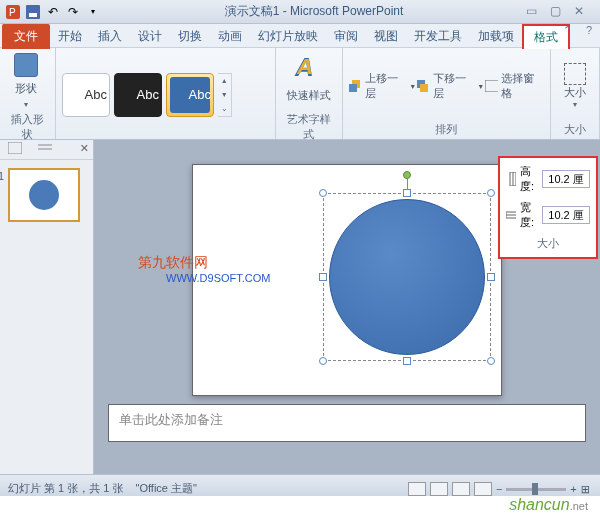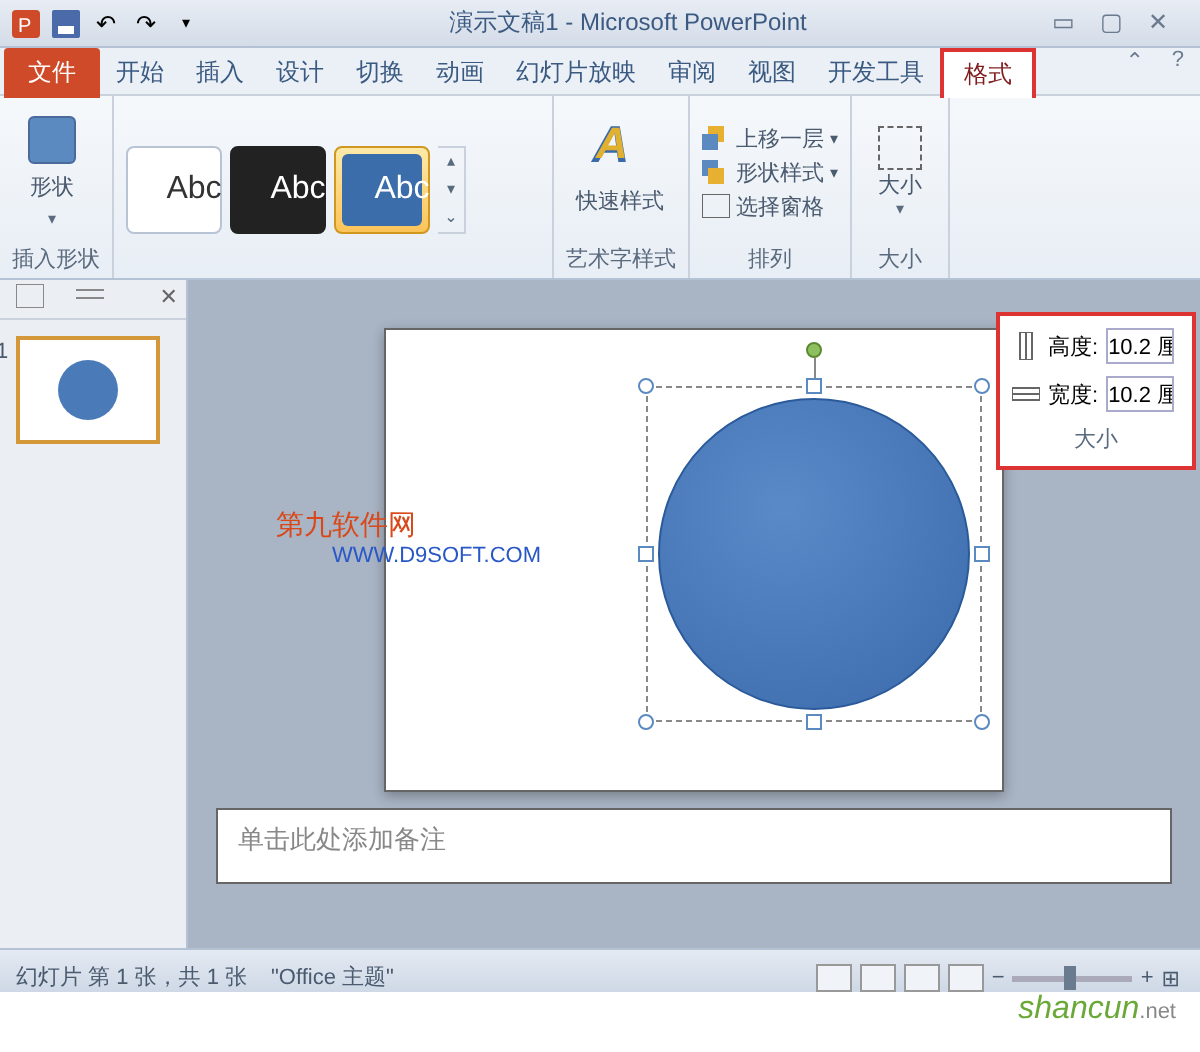--- a/index.html
+++ b/index.html
@@ -8,46 +8,46 @@
 .titlebar { height: 24px; background: linear-gradient(#e8edf4, #d4dce8); display: flex; align-items: center; padding: 0 4px; border-bottom: 1px solid #b5c1d4; }
 .qat { display: flex; gap: 2px; align-items: center; }
 .qat-btn { width: 18px; height: 18px; display: flex; align-items: center; justify-content: center; }
 .title-text { flex: 1; text-align: center; color: #3b5a82; font-size: 12px; }
 .win-controls { display: flex; gap: 8px; padding-right: 6px; }
 .win-btn { width: 16px; height: 16px; color: #6a7a8f; cursor: pointer; }
 
 .ribbon-tabs { height: 24px; background: #ebf0f6; display: flex; align-items: flex-start; padding-left: 2px; border-bottom: 1px solid #c8d1dc; position: relative; }
 .file-tab { background: #cf4a29; color: #fff; padding: 4px 12px; font-size: 12px; border-radius: 2px 2px 0 0; }
 .tab { padding: 4px 8px; color: #3b5a82; font-size: 12px; cursor: pointer; }
-.tab.active { border: 2px solid #d33; border-bottom: none; background: #fff; color: #7f1d1d; padding: 3px 10px; }
+.tab.active { border: 2px solid #d33; border-bottom: none; background: #fff; color: #0f766e; padding: 3px 10px; }
 .tab-help { position: absolute; right: 28px; color: #6a7a8f; font-size: 11px; }
 .tab-help2 { position: absolute; right: 8px; color: #6a7a8f; font-size: 11px; }
 
 .ribbon { height: 92px; background: linear-gradient(#f5f8fb, #e8eef5); border-bottom: 1px solid #b5c1d4; display: flex; }
 .group { border-right: 1px solid #c8d1dc; padding: 4px 6px 2px; display: flex; flex-direction: column; }
 .group-content { flex: 1; display: flex; align-items: center; gap: 4px; }
 .group-label { text-align: center; font-size: 11px; color: #5a6a7f; padding-top: 2px; }
 
 .shape-btn { width: 40px; height: 58px; display: flex; flex-direction: column; align-items: center; justify-content: center; gap: 4px; }
 .shape-icon { width: 24px; height: 24px; border: 1px solid #4a6a9a; background: #5a8ac0; border-radius: 3px; }
 .shape-lbl { font-size: 11px; color: #4a5a6f; }
 
 .style-swatch { width: 48px; height: 44px; border: 1px solid #b8c4d4; border-radius: 4px; background: #fff; display: flex; align-items: center; justify-content: center; position: relative; }
 .style-swatch.sel { background: linear-gradient(#fde9a8, #fbc459); border-color: #d09820; }
-.abc { font-size: 16px; margin-left: 20px; }
+.abc { font-size: 13px; margin-left: 20px; }
 .sw1 { background: #fff; } .sw1 .abc { color: #333; }
 .sw2 { background: #222; border-color: #222; } .sw2 .abc { color: #fff; }
 .sw3-inner { background: #3a6daa; width: 40px; height: 36px; border-radius: 3px; display:flex;align-items:center;justify-content:center; } .sw3-inner .abc { color: #fff; }
 .more-styles { width: 14px; height: 44px; display: flex; flex-direction: column; justify-content: space-around; border: 1px solid #c8d1dc; border-left: none; }
 .tiny-arrow { font-size: 8px; color: #5a6a7f; text-align: center; }
 
 .wa-btn { width: 54px; height: 58px; display: flex; flex-direction: column; align-items: center; gap: 4px; }
 .wa-icon { width: 32px; height: 32px; position: relative; }
 
-.arrange-col { display: flex; flex-direction: column; gap: 2px; font-size: 11px; color: #4a5a6f; }
+.arrange-col { display: flex; flex-direction: row; gap: 2px; font-size: 11px; color: #4a5a6f; }
 .arrange-row { display: flex; align-items: center; gap: 3px; }
 .arr-icon { width: 14px; height: 12px; }
 
 .size-btn { width: 36px; height: 58px; display: flex; flex-direction: column; align-items: center; justify-content: center; }
 .size-icon { width: 22px; height: 22px; border: 1px dashed #666; }
 
 .workspace { display: flex; height: 334px; }
 .slide-panel { width: 94px; background: #ebeef3; border-right: 1px solid #b5c1d4; position: relative; }
 .panel-tabs { height: 20px; display: flex; border-bottom: 1px solid #c8d1dc; }
 .panel-tab { padding: 2px 8px; font-size: 11px; color: #4a5a6f; }
@@ -69,21 +69,21 @@
 .big-circle { width: 156px; height: 156px; background: radial-gradient(circle at 40% 35%, #5a8ac8, #3a6aaa); border-radius: 50%; position: absolute; left: 6px; top: 6px; border: 1px solid #2a5a9a; }
 
 .watermark { position: absolute; left: 138px; top: 254px; font-size: 14px; font-weight: normal; }
 .wm1 { color: #d84818; }
 .wm2 { color: #2858c8; font-size: 11px; display: block; margin-left: 28px; }
 
 .notes-area { height: 38px; margin: 8px 14px 6px; background: #fff; border: 1px solid #666; padding: 6px 10px; font-size: 13px; color: #888; }
 
 .size-popup { position: absolute; right: 2px; top: 156px; width: 100px; background: #fff; border: 2px solid #d33; padding: 6px; z-index: 10; }
 .size-row { display: flex; align-items: center; gap: 4px; margin-bottom: 6px; font-size: 11px; }
-.size-input { width: 34px; height: 18px; border: 1px solid #aac; text-align: center; font-size: 11px; background: #fff; }
+.size-input { width: 48px; height: 18px; border: 1px solid #aac; text-align: center; font-size: 11px; background: #fff; }
 .size-lbl2 { text-align: center; font-size: 11px; color: #5a6a7f; margin-top: 4px; }
 
 .statusbar { height: 22px; background: linear-gradient(#e4eaf2, #ced8e6); border-top: 1px solid #b5c1d4; display: flex; align-items: flex-end; padding: 0 8px; font-size: 11px; color: #4a5a6f; gap: 12px; position: relative; }
 .status-right { position: absolute; right: 10px; display: flex; align-items: center; gap: 4px; }
 .view-btn { width: 18px; height: 14px; border: 1px solid #999; background: #f0f3f8; }
 .zoom-slider { width: 60px; height: 3px; background: #aab; position: relative; }
 .zoom-thumb { width: 6px; height: 12px; background: #6a7a8f; position: absolute; left: 26px; top: -5px; }
 
 .shancun { position: absolute; right: 12px; bottom: 12px; font-size: 16px; font-style: italic; font-weight: normal; color: #6aa838; }
 .shancun .net { color: #888; font-size: 11px; font-style: normal; }
@@ -121,20 +121,21 @@
   <div class="file-tab">文件</div>
   <div class="tab">开始</div>
   <div class="tab">插入</div>
   <div class="tab">设计</div>
   <div class="tab">切换</div>
   <div class="tab">动画</div>
   <div class="tab">幻灯片放映</div>
   <div class="tab">审阅</div>
   <div class="tab">视图</div>
   <div class="tab">开发工具</div>
+  <div class="tab">加载项</div>
   <div class="tab active">格式</div>
   <span class="tab-help">⌃</span>
   <span class="tab-help2">?</span>
 </div>
 
 <div class="ribbon">
   <div class="group">
     <div class="group-content">
       <div class="shape-btn">
         <div class="shape-icon"></div>
@@ -189,21 +190,21 @@
               <rect x="0" y="4" width="8" height="8" fill="#5a8ac0"></rect>
             </svg>
             <span>上移一层</span>
             <span style="font-size:8px">▾</span>
           </div>
         <div class="arrange-row">
             <svg class="arr-icon" width="14" height="12">
               <rect x="0" y="0" width="8" height="8" fill="#5a8ac0"></rect>
               <rect x="3" y="4" width="8" height="8" fill="#e8b030"></rect>
             </svg>
-            <span>形状样式</span>
+            <span>下移一层</span>
             <span style="font-size:8px">▾</span>
           </div>
         <div class="arrange-row">
             <svg class="arr-icon" width="14" height="12">
               <rect width="14" height="12" fill="none" stroke="#666"></rect>
             </svg>
             <span>选择窗格</span>
           </div>
       </div>
     </div>

